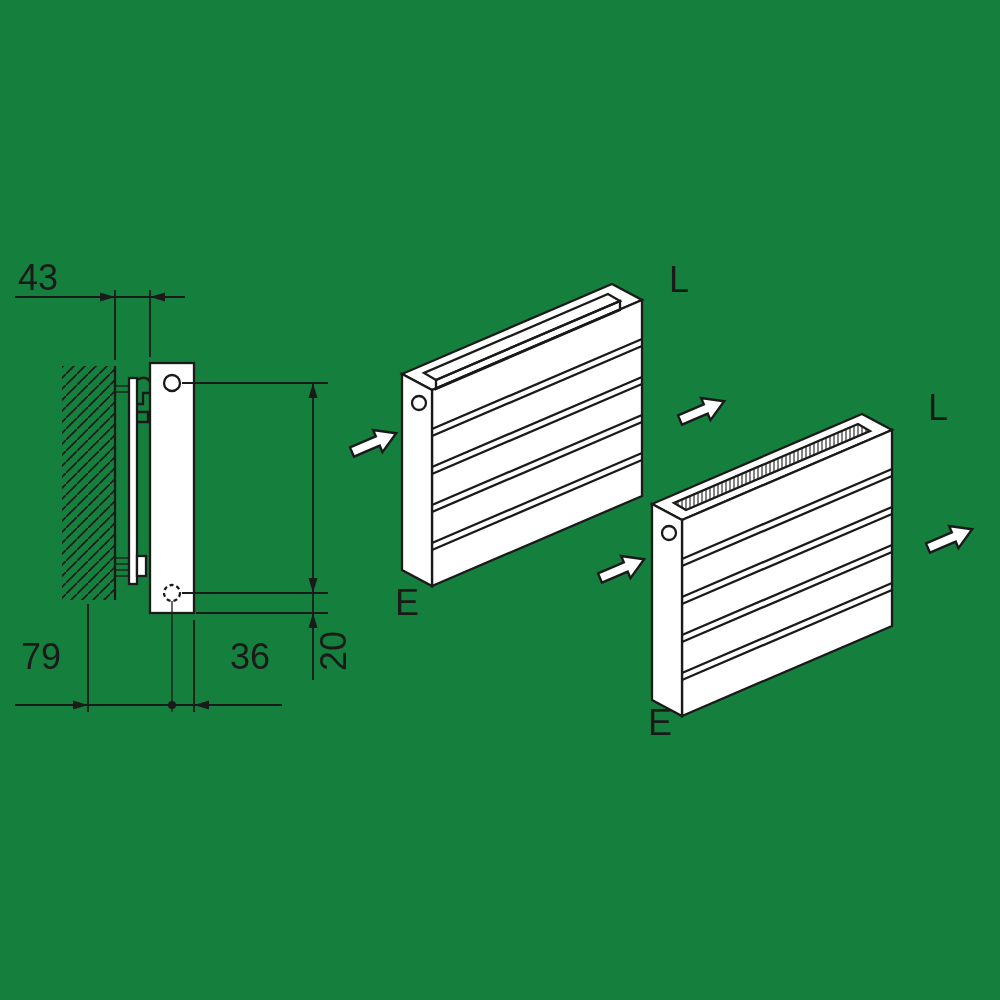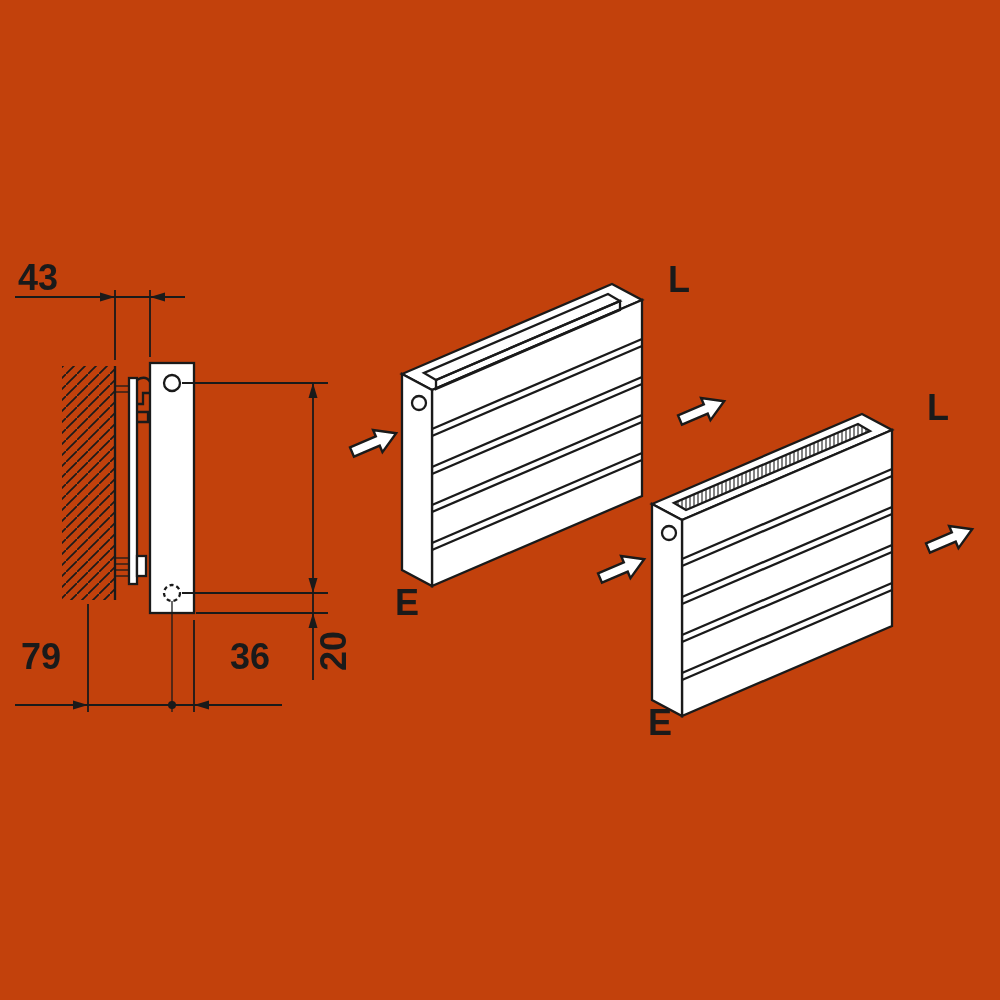--- a/index.html
+++ b/index.html
@@ -1,22 +1,21 @@
 <!DOCTYPE html>
 <html><head>
 <meta charset="utf-8">
 <style>
   html, body { margin: 0; padding: 0; background: #ffffff; }
   .canvas {
     position: relative;
     width: 1000px;
     height: 1000px;
-    background: #c2410c;
+    background: #15803d;
     font-family: "Liberation Sans", "DejaVu Sans", sans-serif;
-    font-weight: bold;
   }
   svg { display: block; }
   .s-main   { stroke: #1a1a1a; stroke-width: 2.3; fill: none; stroke-linejoin: miter; stroke-linecap: butt; }
   .s-white  { fill: #ffffff; }
   .s-dim    { stroke: #1a1a1a; stroke-width: 1.8; fill: none; }
   .s-thin   { stroke: #1a1a1a; stroke-width: 1.3; fill: none; }
   .s-dash   { stroke-dasharray: 4 3; }
   .f-arrow  { fill: #1a1a1a; stroke: none; }
   .f-dot    { fill: #1a1a1a; stroke: none; }
   .block-arrow { fill: #ffffff; stroke: #1a1a1a; stroke-width: 2.4; stroke-linejoin: miter; }

